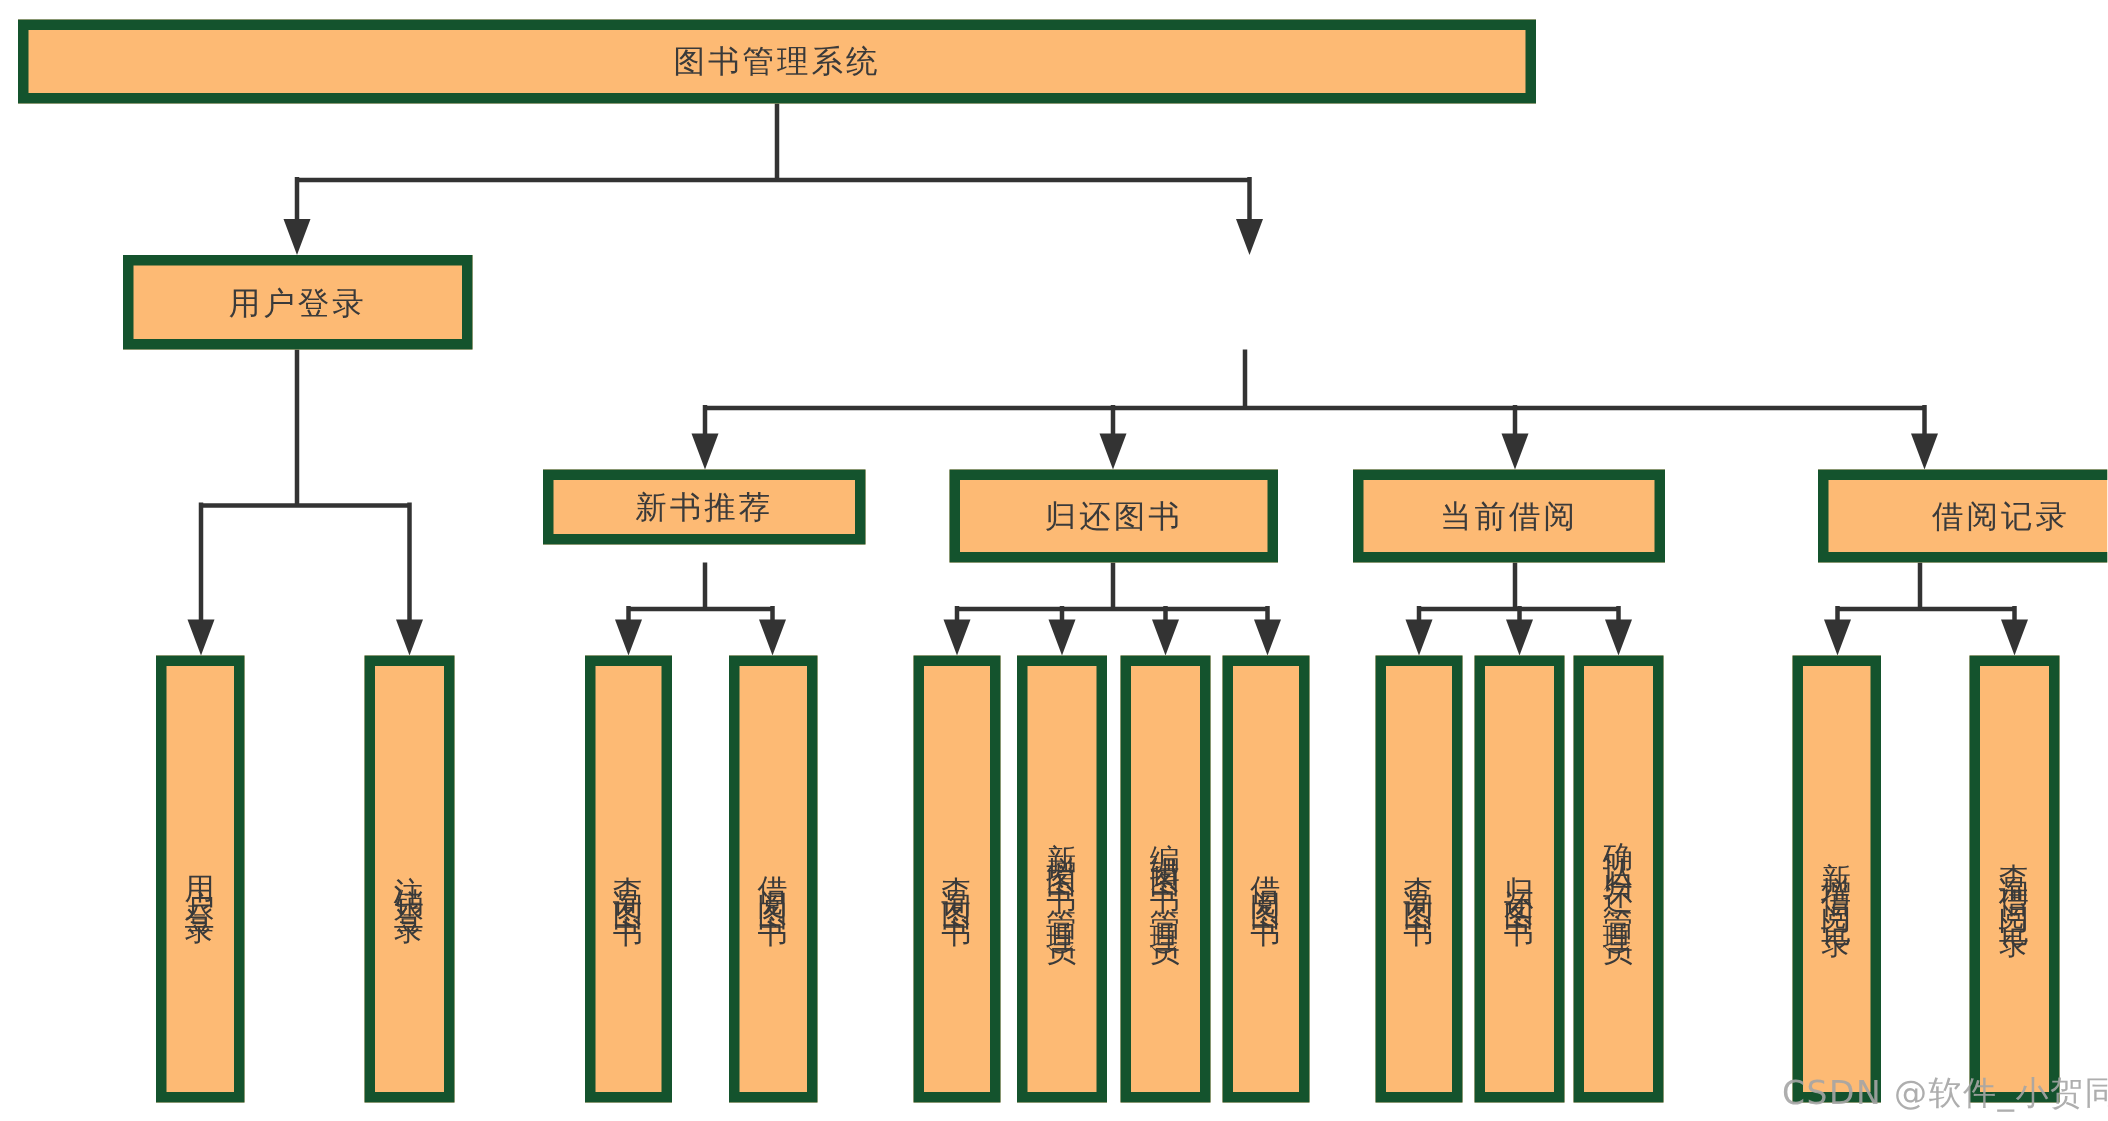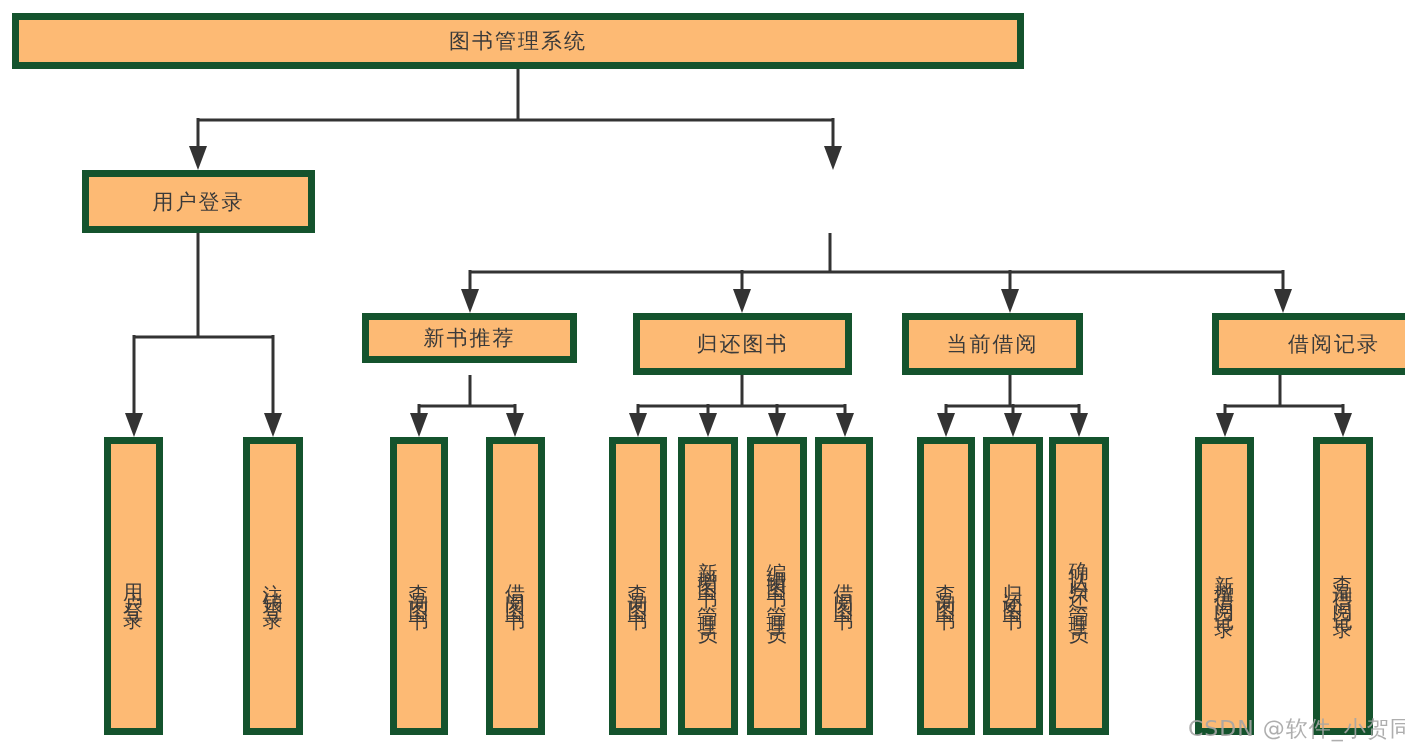--- a/index.html
+++ b/index.html
@@ -114,21 +114,21 @@
       <polygon points="1334,413 1352,413 1343,437"></polygon>
     </g>
   </svg>
 
   <div class="node" style="left:12px;top:13px;width:1012px;height:56px;">图书管理系统</div>
 
   <div class="node" style="left:82px;top:170px;width:233px;height:63px;">用户登录</div>
 
   <div class="node" style="left:362px;top:313px;width:215px;height:50px;">新书推荐</div>
   <div class="node" style="left:633px;top:313px;width:219px;height:62px;">归还图书</div>
-  <div class="node" style="left:902px;top:313px;width:181px;height:62px;">当前借阅</div>
+  <div class="node" style="left:902px;top:313px;width:208px;height:62px;">当前借阅</div>
   <div class="node" style="left:1212px;top:313px;width:244px;height:62px;font-family:Liberation Serif, serif;">借阅记录</div>
 
   <div class="node leaf" style="left:104px;top:437px;width:59px;height:298px;">用户登录</div>
   <div class="node leaf" style="left:243px;top:437px;width:60px;height:298px;">注销登录</div>
 
   <div class="node leaf" style="left:390px;top:437px;width:58px;height:298px;">查询图书</div>
   <div class="node leaf" style="left:486px;top:437px;width:59px;height:298px;">借阅图书</div>
 
   <div class="node leaf" style="left:609px;top:437px;width:58px;height:298px;">查询图书</div>
   <div class="node leaf" style="left:678px;top:437px;width:60px;height:298px;">新增图书（管理员）</div>

